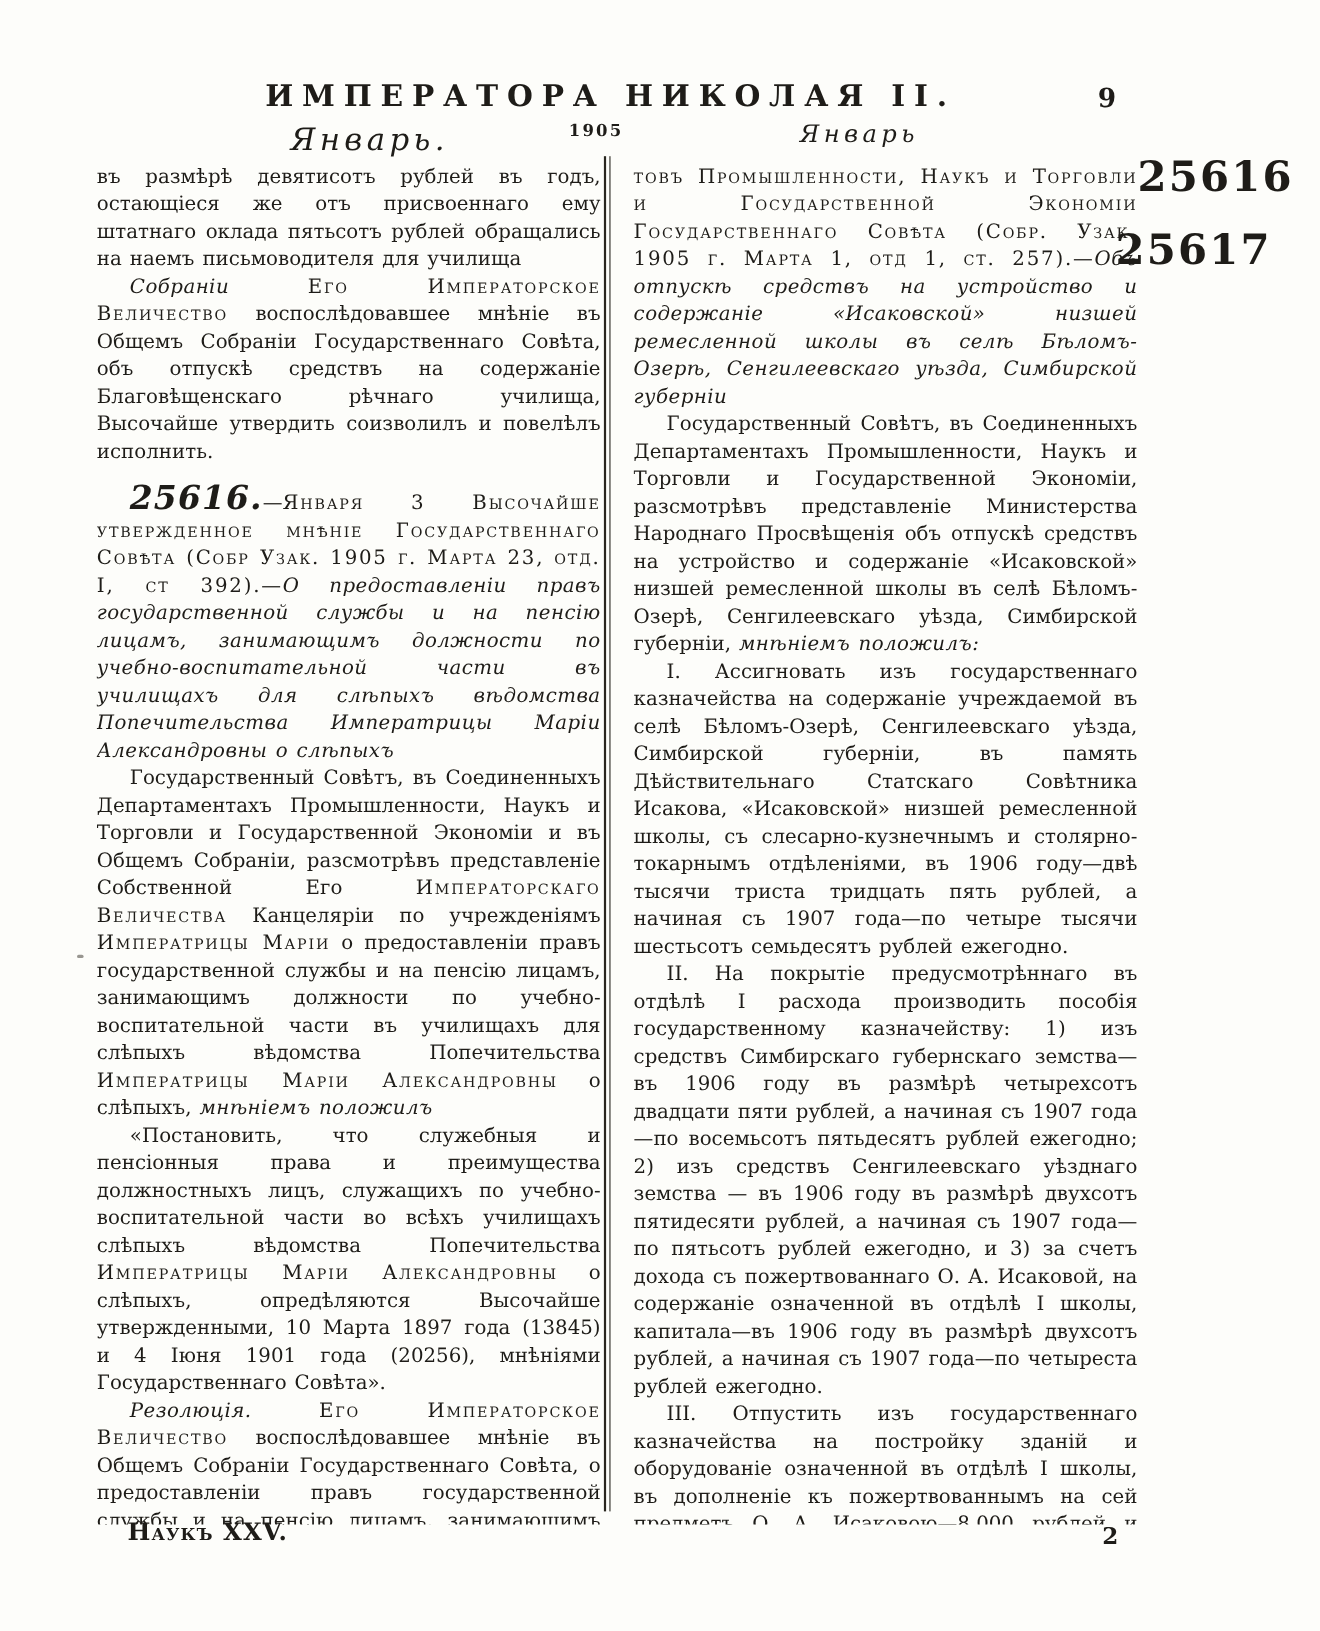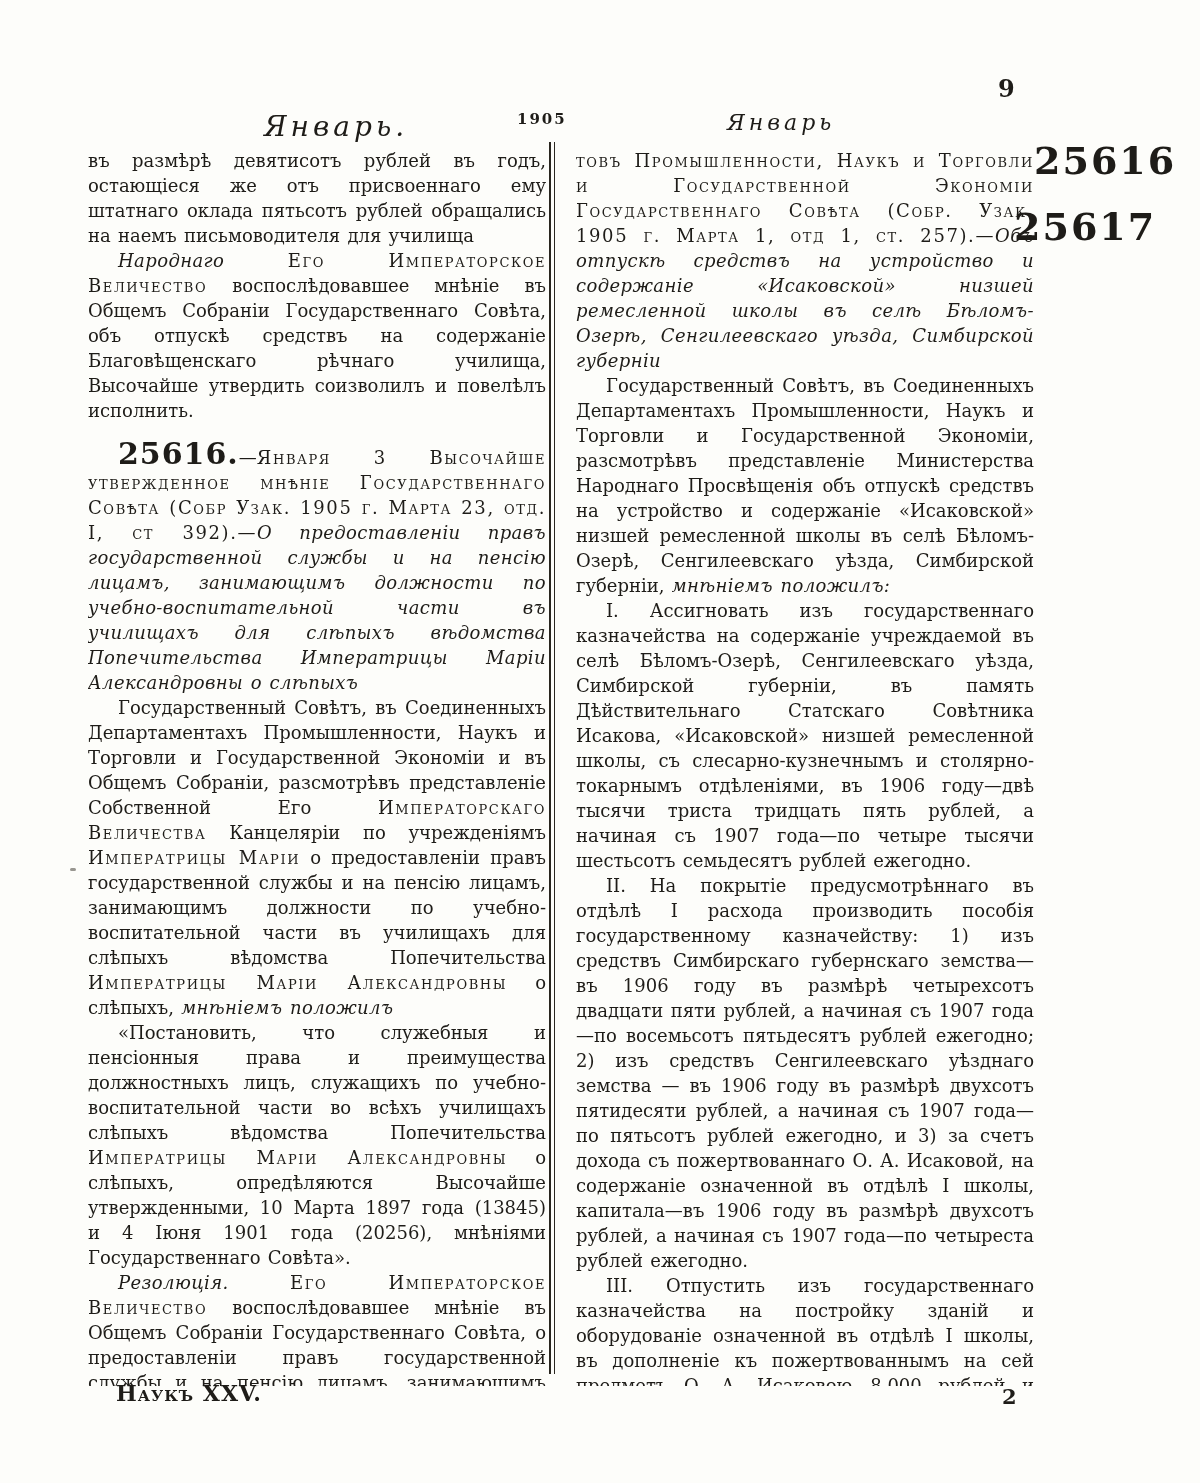--- a/index.html
+++ b/index.html
@@ -25,21 +25,21 @@
   }
   .col-left  { left:88px; }
   .col-right { left:576px; }
   .col p { margin:0; }
   .col p.indent { text-indent:30px; }
   .col p.gap { margin-top:22px; }
   .seg-plain {}
   .seg-italic { font-style:italic; letter-spacing:0.4px; }
   .seg-caps { font-variant:small-caps; letter-spacing:1.6px; }
   .seg-num {
-    font-size:30px; font-weight:700; line-height:10px; letter-spacing:1px;
+    font-size:30px; font-weight:700; line-height:10px; letter-spacing:1px;font-style:italic;
   }
   
   .divider {
     position:absolute; left:549px; top:142px; height:1232px; width:6px;
     border-left:2px solid #29261f; border-right:1.5px solid #29261f;
   }
   
   .margin-num {
     position:absolute; left:1014px; font-size:38px; font-weight:700;
     letter-spacing:2px; line-height:1;
@@ -50,31 +50,32 @@
   .volume { position:absolute; left:116px; top:1380px; font-size:22px; font-weight:700; letter-spacing:1px; font-variant:small-caps; }
   .sheet  { position:absolute; left:1002px; top:1384px; font-size:21px; font-weight:700; }
   
   .stray-mark { position:absolute; left:70px; top:868px; width:6px; height:3px; background:#555149; opacity:.6; border-radius:2px; }
 </style>
 </head>
 <body>
 
 <div class="page" lang="ru">
 
+  <div class="title">ИМПЕРАТОРА НИКОЛАЯ II.</div>
   <div class="page-number">9</div>
   <div class="month-left">Январь.</div>
   <div class="year-label">1905</div>
   <div class="month-right">Январь</div>
 
   <div class="divider"></div>
   <div class="stray-mark"></div>
 
   <div class="col col-left">
       <p class=""><span class="seg-plain">въ размѣрѣ девятисотъ рублей въ годъ, остающіеся же отъ присвоеннаго ему штатнаго оклада пятьсотъ рублей обращались на наемъ письмоводителя для училища</span></p>
-      <p class="indent"><span class="seg-italic">Народнаго</span><span class="seg-caps"> Его Императорское Величество</span><span class="seg-plain"> воспослѣдовавшее мнѣніе въ Общемъ Собраніи Государственнаго Совѣта, объ отпускѣ средствъ на содержаніе Благовѣщенскаго рѣчнаго училища, Высочайше утвердить соизволилъ и повелѣлъ исполнить.</span></p>
+      <p class="indent"><span class="seg-italic">Собраніи</span><span class="seg-caps"> Его Императорское Величество</span><span class="seg-plain"> воспослѣдовавшее мнѣніе въ Общемъ Собраніи Государственнаго Совѣта, объ отпускѣ средствъ на содержаніе Благовѣщенскаго рѣчнаго училища, Высочайше утвердить соизволилъ и повелѣлъ исполнить.</span></p>
       <p class="indent gap"><span class="seg-num">25616.</span><span class="seg-plain">—</span><span class="seg-caps">Января 3 Высочайше утвержденное мнѣніе Государственнаго Совѣта (Собр Узак. 1905 г. Марта 23, отд. I, ст 392).—</span><span class="seg-italic">О предоставленіи правъ государственной службы и на пенсію лицамъ, занимающимъ должности по учебно-воспитательной части въ училищахъ для слѣпыхъ вѣдомства Попечительства Императрицы Маріи Александровны о слѣпыхъ</span></p>
       <p class="indent"><span class="seg-plain">Государственный Совѣтъ, въ Соединенныхъ Департаментахъ Промышленности, Наукъ и Торговли и Государственной Экономіи и въ Общемъ Собраніи, разсмотрѣвъ представленіе Собственной Его </span><span class="seg-caps">Императорскаго Величества</span><span class="seg-plain"> Канцеляріи по учрежденіямъ </span><span class="seg-caps">Императрицы Маріи</span><span class="seg-plain"> о предоставленіи правъ государственной службы и на пенсію лицамъ, занимающимъ должности по учебно-воспитательной части въ училищахъ для слѣпыхъ вѣдомства Попечительства </span><span class="seg-caps">Императрицы Маріи Александровны</span><span class="seg-plain"> о слѣпыхъ, </span><span class="seg-italic">мнѣніемъ положилъ</span></p>
       <p class="indent"><span class="seg-plain">«Постановить, что служебныя и пенсіонныя права и преимущества должностныхъ лицъ, служащихъ по учебно-воспитательной части во всѣхъ училищахъ слѣпыхъ вѣдомства Попечительства </span><span class="seg-caps">Императрицы Маріи Александровны</span><span class="seg-plain"> о слѣпыхъ, опредѣляются Высочайше утвержденными, 10 Марта 1897 года (13845) и 4 Іюня 1901 года (20256), мнѣніями Государственнаго Совѣта».</span></p>
       <p class="indent"><span class="seg-italic">Резолюція.</span><span class="seg-caps"> Его Императорское Величество</span><span class="seg-plain"> воспослѣдовавшее мнѣніе въ Общемъ Собраніи Государственнаго Совѣта, о предоставленіи правъ государственной службы и на пенсію лицамъ, занимающимъ должности по учебно-воспитательной части въ училищахъ для слѣпыхъ вѣдомства Попечительства </span></p>
     </div>
   <div class="col col-right">
       <p class=""><span class="seg-caps">товъ Промышленности, Наукъ и Торговли и Государственной Экономіи Государственнаго Совѣта (Собр. Узак. 1905 г. Марта 1, отд 1, ст. 257).—</span><span class="seg-italic">Объ отпускѣ средствъ на устройство и содержаніе «Исаковской» низшей ремесленной школы въ селѣ Бѣломъ-Озерѣ, Сенгилеевскаго уѣзда, Симбирской губерніи</span></p>
       <p class="indent"><span class="seg-plain">Государственный Совѣтъ, въ Соединенныхъ Департаментахъ Промышленности, Наукъ и Торговли и Государственной Экономіи, разсмотрѣвъ представленіе Министерства Народнаго Просвѣщенія объ отпускѣ средствъ на устройство и содержаніе «Исаковской» низшей ремесленной школы въ селѣ Бѣломъ-Озерѣ, Сенгилеевскаго уѣзда, Симбирской губерніи, </span><span class="seg-italic">мнѣніемъ положилъ:</span></p>
       <p class="indent"><span class="seg-plain">I. Ассигновать изъ государственнаго казначейства на содержаніе учреждаемой въ селѣ Бѣломъ-Озерѣ, Сенгилеевскаго уѣзда, Симбирской губерніи, въ память Дѣйствительнаго Статскаго Совѣтника Исакова, «Исаковской» низшей ремесленной школы, съ слесарно-кузнечнымъ и столярно-токарнымъ отдѣленіями, въ 1906 году—двѣ тысячи триста тридцать пять рублей, а начиная съ 1907 года—по четыре тысячи шестьсотъ семьдесятъ рублей ежегодно.</span></p>
       <p class="indent"><span class="seg-plain">II. На покрытіе предусмотрѣннаго въ отдѣлѣ I расхода производить пособія государственному казначейству: 1) изъ средствъ Симбирскаго губернскаго земства—въ 1906 году въ размѣрѣ четырехсотъ двадцати пяти рублей, а начиная съ 1907 года—по восемьсотъ пятьдесятъ рублей ежегодно; 2) изъ средствъ Сенгилеевскаго уѣзднаго земства — въ 1906 году въ размѣрѣ двухсотъ пятидесяти рублей, а начиная съ 1907 года—по пятьсотъ рублей ежегодно, и 3) за счетъ дохода съ пожертвованнаго О. А. Исаковой, на содержаніе означенной въ отдѣлѣ I школы, капитала—въ 1906 году въ размѣрѣ двухсотъ рублей, а начиная съ 1907 года—по четыреста рублей ежегодно.</span></p>

